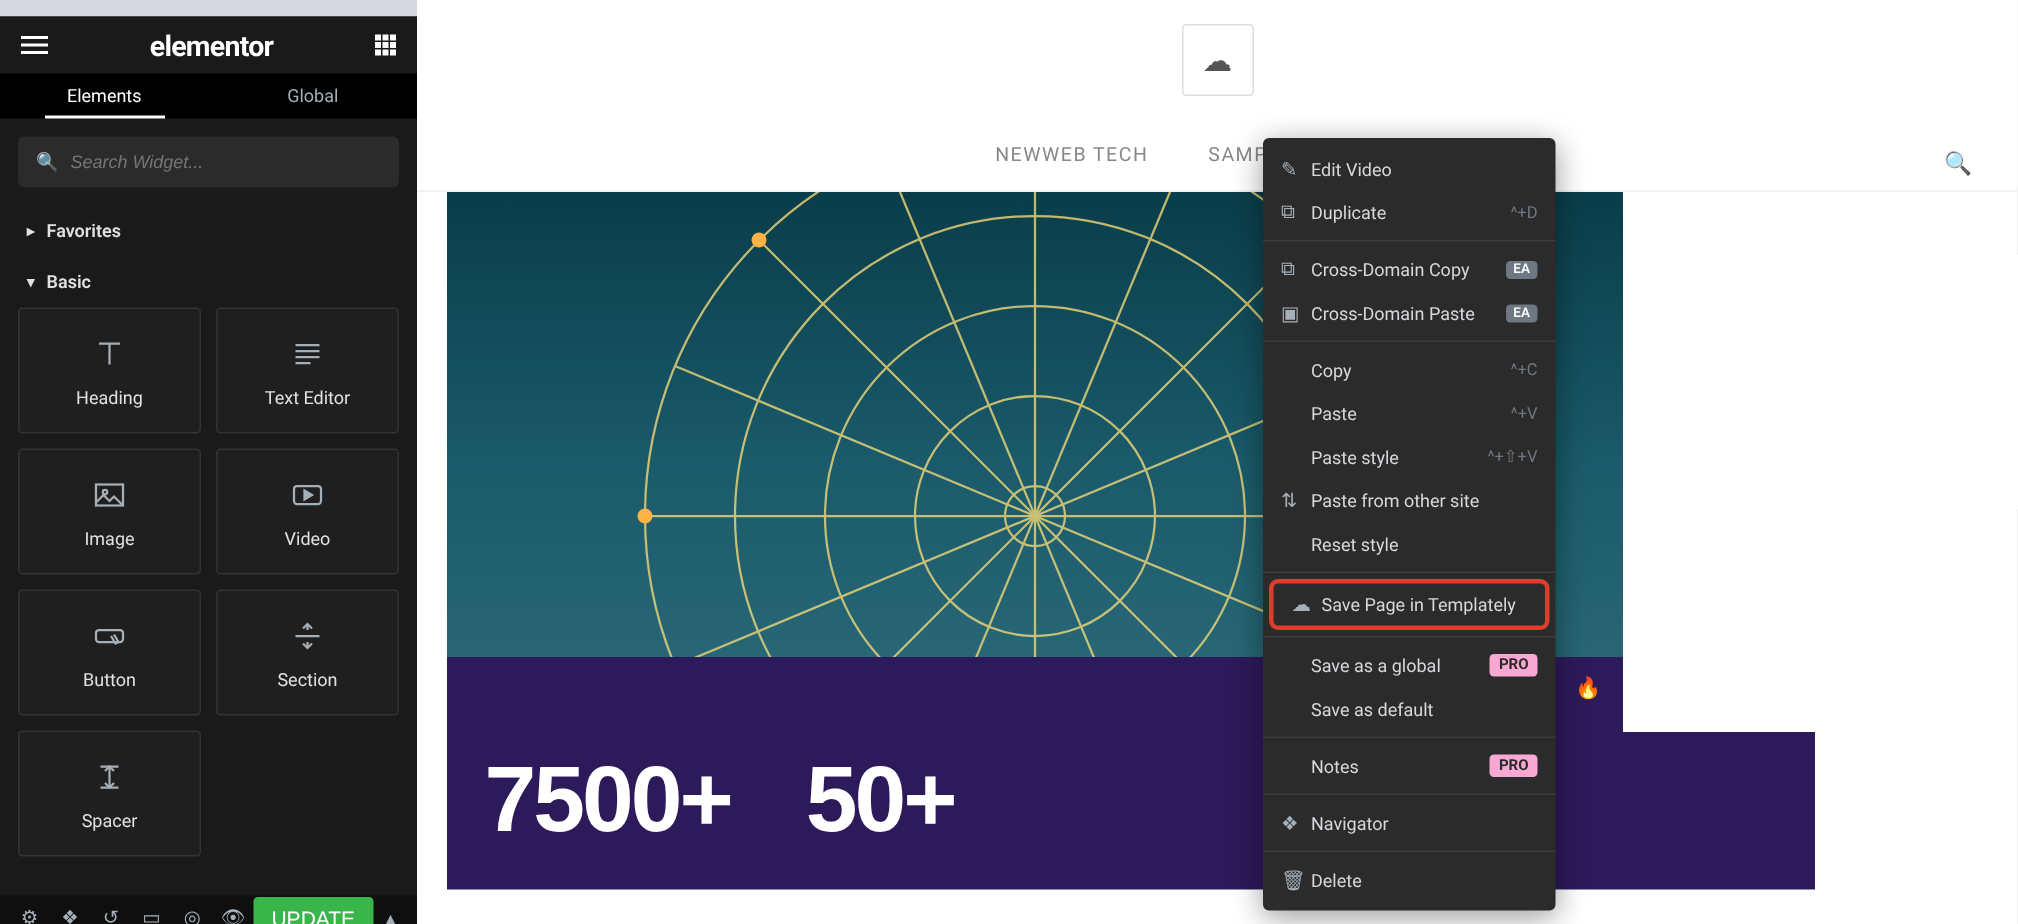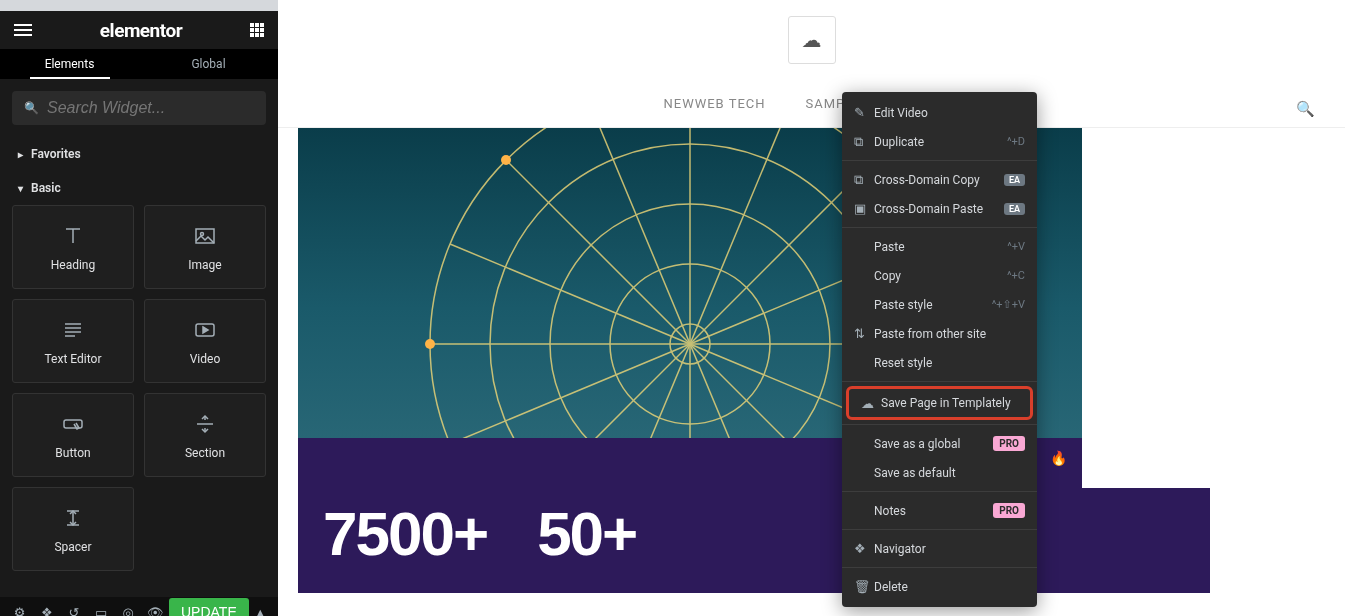--- a/index.html
+++ b/index.html
@@ -10,21 +10,21 @@
 .hamburger-icon span { display:block; width:18px; height:2px; background:#fff; }
 .brand { font-size:19px; font-weight:700; letter-spacing:-0.5px; }
 .apps-icon { width:14px; height:14px; display:grid; grid-template-columns:repeat(3,1fr); grid-template-rows:repeat(3,1fr); gap:1px; cursor:pointer; }
 .apps-icon span { background:#fff; }
 .tabs { display:flex; background:#000; height:30px; }
 .tab { flex:1; display:flex; align-items:center; justify-content:center; font-size:12px; color:#a4afb7; cursor:pointer; position:relative; }
 .tab.active { color:#fff; }
 .tab.active::after { content:""; position:absolute; bottom:0; left:50%; transform:translateX(-50%); width:80px; height:2px; background:#fff; }
 .search-wrap { padding:12px 12px; }
 .search-box { background:#2b2b2b; border-radius:4px; height:34px; display:flex; align-items:center; padding:0 12px; }
-.search-box input { background:transparent; border:none; outline:none; color:#f0abfc; font-size:16px; width:100%; font-style:italic; }
+.search-box input { background:transparent; border:none; outline:none; color:#f0abfc; font-size:12px; width:100%; font-style:italic; }
 .search-icon { color:#6d7882; margin-right:8px; font-size:12px; }
 .collapsible { padding:10px 18px; font-size:12px; font-weight:600; color:#e0e1e3; display:flex; align-items:center; cursor:pointer; }
 .collapsible .arrow { margin-right:8px; font-size:10px; }
 .widgets-grid { display:grid; grid-template-columns:1fr 1fr; gap:10px; padding:0 12px; }
 .widget-item { background:#1f1f1f; border:1px solid #333; border-radius:3px; height:84px; display:flex; flex-direction:column; align-items:center; justify-content:center; gap:8px; cursor:pointer; }
 .widget-icon { color:#a4afb7; font-size:22px; height:28px; display:flex; align-items:center; justify-content:center; }
 .widget-label { font-size:12px; color:#e0e1e3; }
 .expand-panel-handle { position:absolute; left:278px; top:300px; width:12px; height:30px; background:#333; cursor:pointer; display:flex; align-items:center; justify-content:center; border-radius:0 3px 3px 0; }
 .expand-panel-handle::after { content:"‹"; color:#a4afb7; font-size:12px; }
 .footer { position:absolute; bottom:0; left:0; width:278px; height:30px; background:#0f0f0f; display:flex; align-items:center; padding:0 6px; gap:0; }
@@ -102,34 +102,34 @@
       <div class="widget-icon">
           <svg class="svgicon" viewBox="0 0 24 24" fill="none" stroke="#a4afb7" stroke-width="1.5">
             <path d="M5 5h14M12 5v14"></path>
           </svg>
         </div>
       <div class="widget-label">Heading</div>
     </div>
     <div class="widget-item">
       <div class="widget-icon">
           <svg class="svgicon" viewBox="0 0 24 24" fill="none" stroke="#a4afb7" stroke-width="1.5">
+            <path d="M4 6h16M4 10h16M4 14h16M4 18h10"></path>
+          </svg>
+        </div>
+      <div class="widget-label">Text Editor</div>
+    </div>
+    <div class="widget-item">
+      <div class="widget-icon">
+          <svg class="svgicon" viewBox="0 0 24 24" fill="none" stroke="#a4afb7" stroke-width="1.5">
             <rect x="3" y="5" width="18" height="14"></rect>
             <circle cx="9" cy="10" r="1.5"></circle>
             <path d="M3 17l5-5 4 4 3-3 6 6"></path>
           </svg>
         </div>
       <div class="widget-label">Image</div>
-    </div>
-    <div class="widget-item">
-      <div class="widget-icon">
-          <svg class="svgicon" viewBox="0 0 24 24" fill="none" stroke="#a4afb7" stroke-width="1.5">
-            <path d="M4 6h16M4 10h16M4 14h16M4 18h10"></path>
-          </svg>
-        </div>
-      <div class="widget-label">Text Editor</div>
     </div>
     <div class="widget-item">
       <div class="widget-icon">
           <svg class="svgicon" viewBox="0 0 24 24" fill="none" stroke="#a4afb7" stroke-width="1.5">
             <rect x="3" y="6" width="18" height="12" rx="2"></rect>
             <path d="M10 9l5 3-5 3z" fill="#a4afb7"></path>
           </svg>
         </div>
       <div class="widget-label">Video</div>
     </div>
@@ -242,27 +242,27 @@
     <span class="ctx-badge">EA</span>
   </div>
   <div class="ctx-item">
     <span class="ctx-icon">▣</span>
     <span class="ctx-label">Cross-Domain Paste</span>
     <span class="ctx-badge">EA</span>
   </div>
   <div class="ctx-sep"></div>
   <div class="ctx-item">
     <span class="ctx-icon"></span>
+    <span class="ctx-label">Copy</span>
+    <span class="ctx-shortcut">^+C</span>
+  </div>
+  <div class="ctx-item">
+    <span class="ctx-icon"></span>
     <span class="ctx-label">Paste</span>
     <span class="ctx-shortcut">^+V</span>
-  </div>
-  <div class="ctx-item">
-    <span class="ctx-icon"></span>
-    <span class="ctx-label">Copy</span>
-    <span class="ctx-shortcut">^+C</span>
   </div>
   <div class="ctx-item">
     <span class="ctx-icon"></span>
     <span class="ctx-label">Paste style</span>
     <span class="ctx-shortcut">^+⇧+V</span>
   </div>
   <div class="ctx-item">
     <span class="ctx-icon">⇅</span>
     <span class="ctx-label">Paste from other site</span>
   </div>

